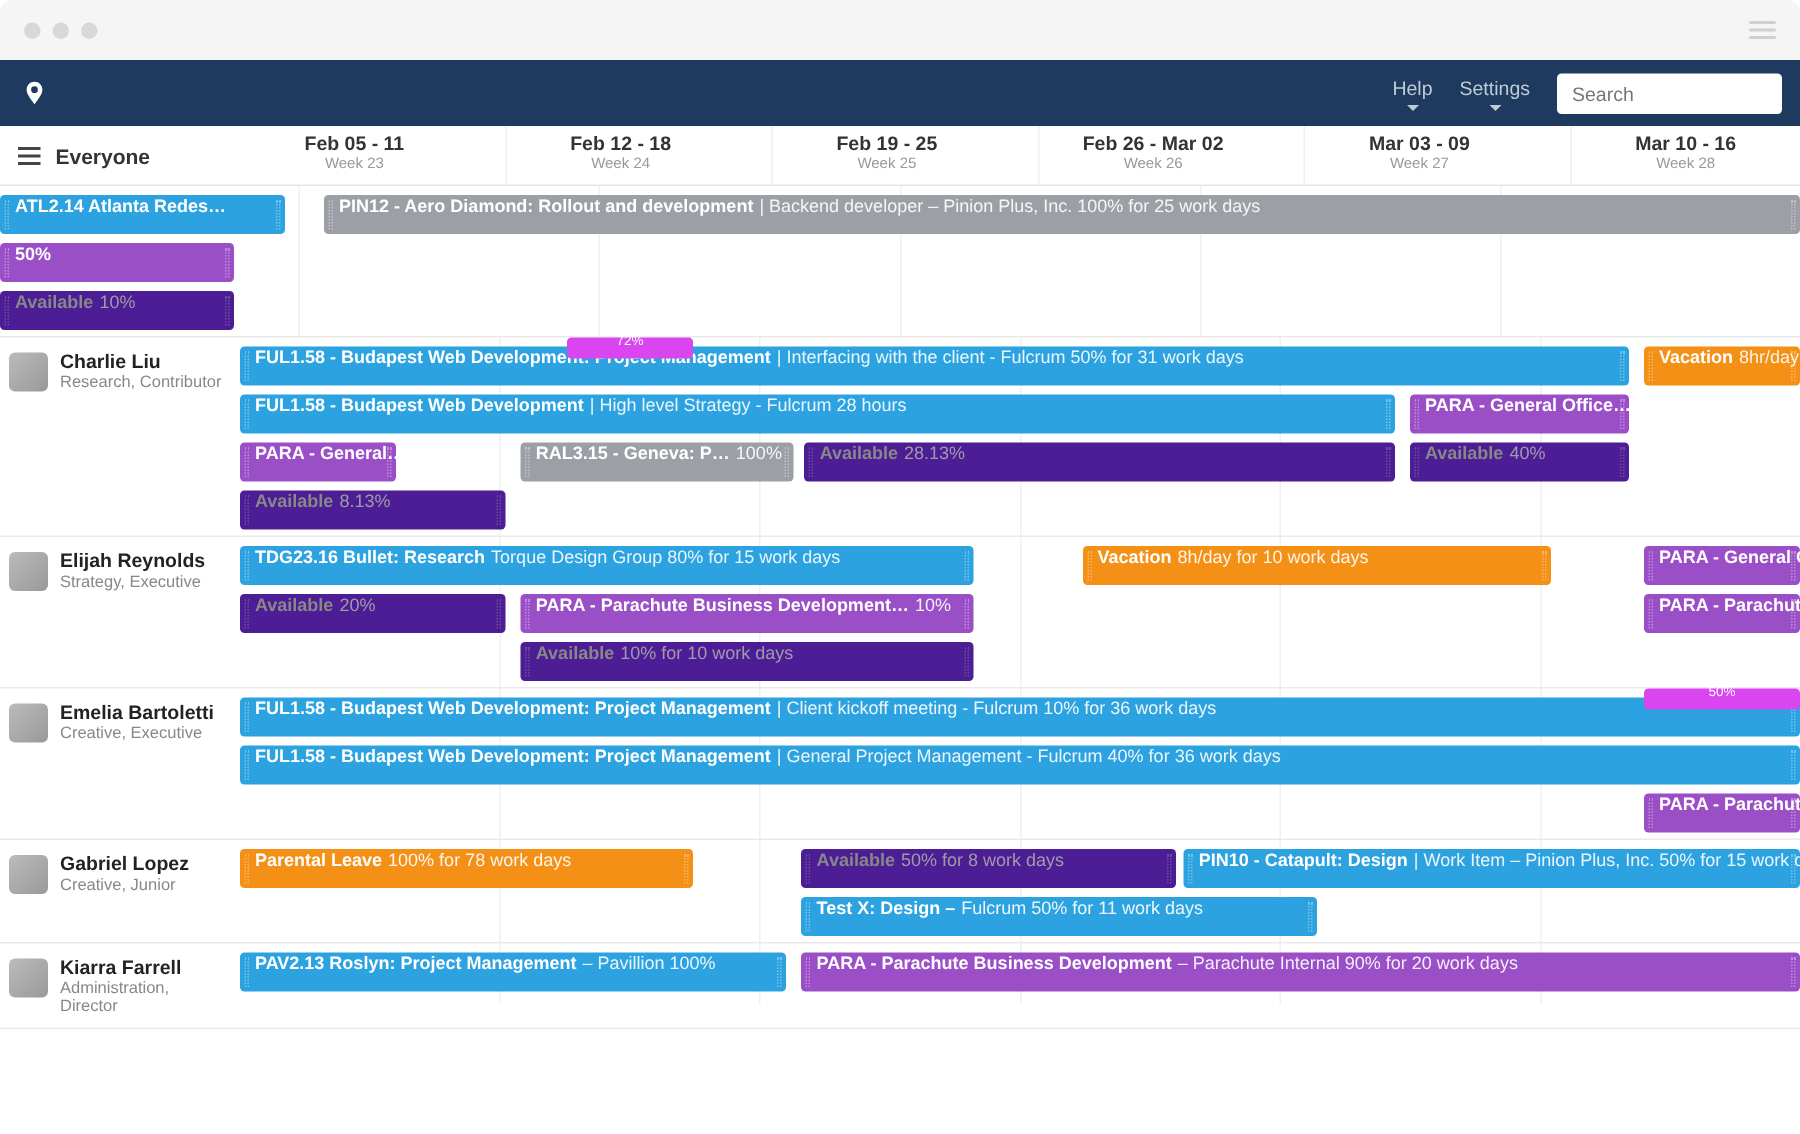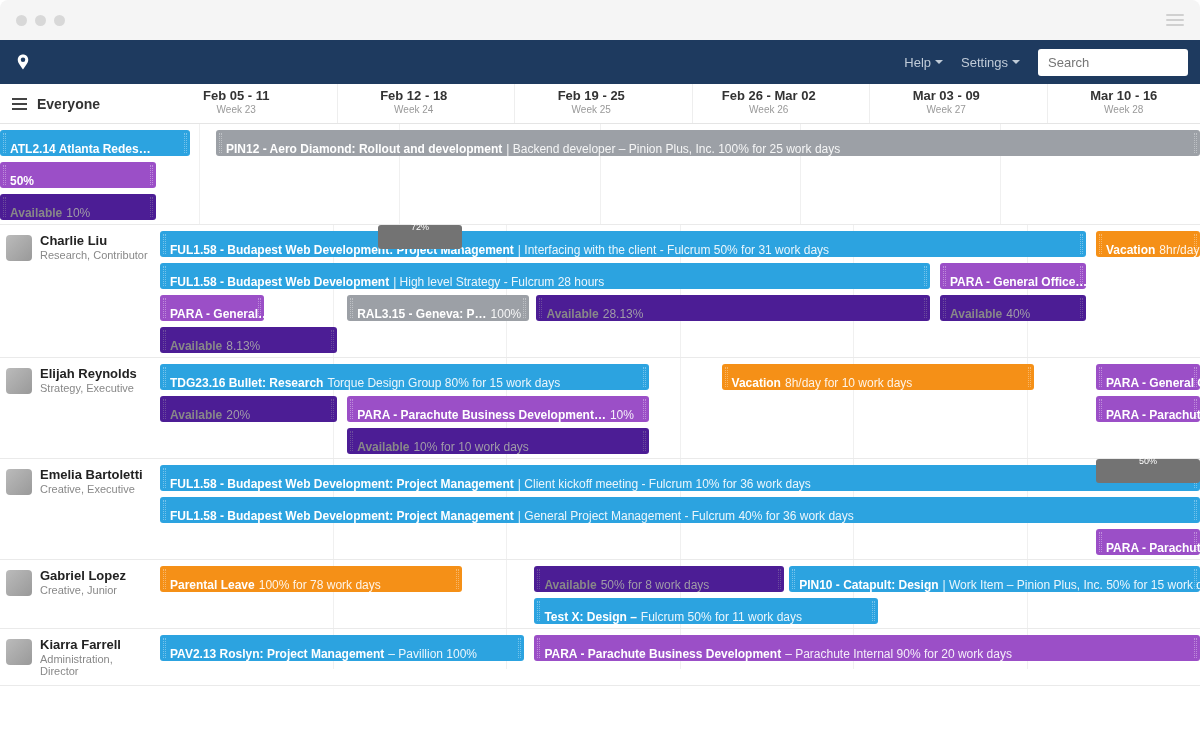--- a/index.html
+++ b/index.html
@@ -10,21 +10,21 @@
 .burger-menu { position: absolute; right: 16px; display: flex; flex-direction: column; gap: 3px; }
 .burger-line { width: 18px; height: 2px; background: #d0d0d0; border-radius: 1px; }
 
 .navbar { height: 44px; background: #1e3a5f; color: #c0cbd8; display: flex; align-items: center; padding: 0 12px; }
 .logo { width: 22px; height: 22px; margin-right: 14px; display:flex; align-items:center; justify-content:center;}
 .logo svg { fill: #fff; }
 .nav-items { display: flex; gap: 22px; font-size: 13px; }
 .nav-item { cursor: pointer; color: #b8c5d3; }
 .nav-item.active { color: #fff; font-weight: 600; }
 .nav-right { margin-left: auto; display: flex; align-items: center; gap: 18px; font-size: 13px; }
-.nav-drop { display: flex; align-items: center; gap: 4px; cursor: pointer; color: #c0cbd8;}
+.nav-drop { display: flex; align-items: center; gap: 4px; cursor: pointer; color: #c0cbd8; flex-direction: column;}
 .caret { width: 0; height: 0; border-left: 4px solid transparent; border-right: 4px solid transparent; border-top: 4px solid #c0cbd8; }
 .search-box { background: #fff; border-radius: 3px; padding: 6px 10px; width: 150px; }
 .search-box input { border: none; outline: none; width: 100%; font-size: 13px; }
 
 .timeline-header { height: 40px; border-bottom: 1px solid #e5e5e5; display: flex; background: #fff; }
 .people-header { width: 160px; flex-shrink: 0; display: flex; align-items: center; padding: 0 12px; gap: 10px; font-weight: 600; font-size: 14px; }
 .hamburger { display:flex; flex-direction:column; gap:3px; cursor:pointer;}
 .hamburger span { width:15px; height:2px; background:#444; }
 .date-cols { flex: 1; display: flex; position: relative; gap: 24px; }
 .date-col { flex: 1; text-align: center; padding-top: 4px; border-left: 1px solid #eee; }
@@ -37,34 +37,34 @@
 .grid-col { flex: 1; border-left: 1px solid #f0f0f0; }
 .grid-col:first-child { border-left:none;}
 
 .person-row { display: flex; border-bottom: 1px solid #eaeaea; }
 .person-label { width: 160px; padding: 8px 6px 8px 6px; display: flex; gap: 8px; flex-shrink:0; }
 .avatar { width: 26px; height: 26px; border-radius: 4px; background: linear-gradient(135deg,#bbb,#999); flex-shrink:0; margin-top:2px;}
 .person-name { font-weight: 600; font-size: 13px; color: #222; }
 .person-role { font-size: 11px; color: #888; margin-top:1px;}
 .person-lanes { flex: 1; position: relative; padding: 6px 0; }
 
-.bar { position: absolute; height: 26px; border-radius: 3px; color: #fff; font-size: 12px; display: flex; align-items: flex-end; padding: 0 10px; white-space: nowrap; overflow: hidden; cursor: pointer; }
+.bar { position: absolute; height: 26px; border-radius: 3px; color: #fff; font-size: 12px; display: flex; align-items: flex-start; padding: 0 10px; white-space: nowrap; overflow: hidden; cursor: pointer; }
 .bar .sub { font-weight: 400; opacity: 0.9; margin-left: 4px; }
 .bar.blue { background: #2ca3e0; }
 .bar.gray { background: #9ca0a6; }
 .bar.purple { background: #9b4fc7; }
 .bar.orange { background: #f59017; }
 .bar.light { background: #4c1d95; color: #888; font-weight: 600;}
 .bar.light .sub { color: #aaa; font-weight: 400;}
 .bar .handle { position:absolute; top:3px; bottom:3px; width:3px; opacity:0.35; }
 .bar .handle.l { left:3px; border-left:1px dotted #fff; border-right:1px dotted #fff;}
 .bar .handle.r { right:3px; border-left:1px dotted #fff; border-right:1px dotted #fff;}
 .bar.light .handle.l, .bar.light .handle.r { border-color:#aaa;}
 
-.overload { position:absolute; height:24px; background:#737373; border-radius:3px; font-size:9px; color:#fff; text-align:center; line-height:6px; z-index:5;}
+.overload { position:absolute; height:14px; background:#d946ef; border-radius:3px; font-size:9px; color:#fff; text-align:center; line-height:6px; z-index:5;}
 .overload span { position:relative; top:-1px; font-size:9px;}
 
 .bold { font-weight: 700; }
 </style>
 </head>
 <body>
 
 <div class="browser-chrome">
   <div class="traffic-lights">
     <div class="traffic-light"></div>

